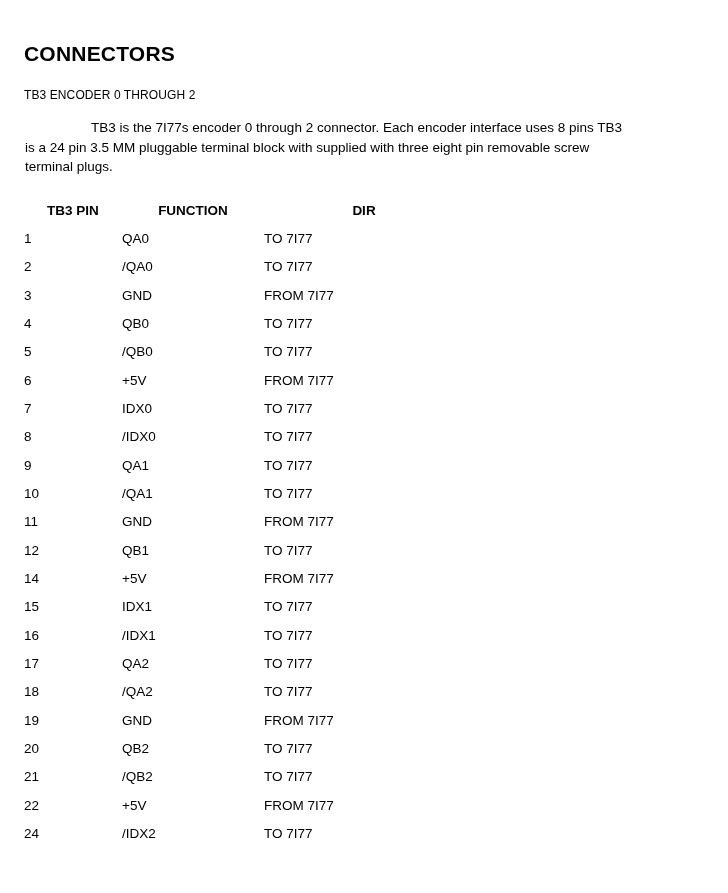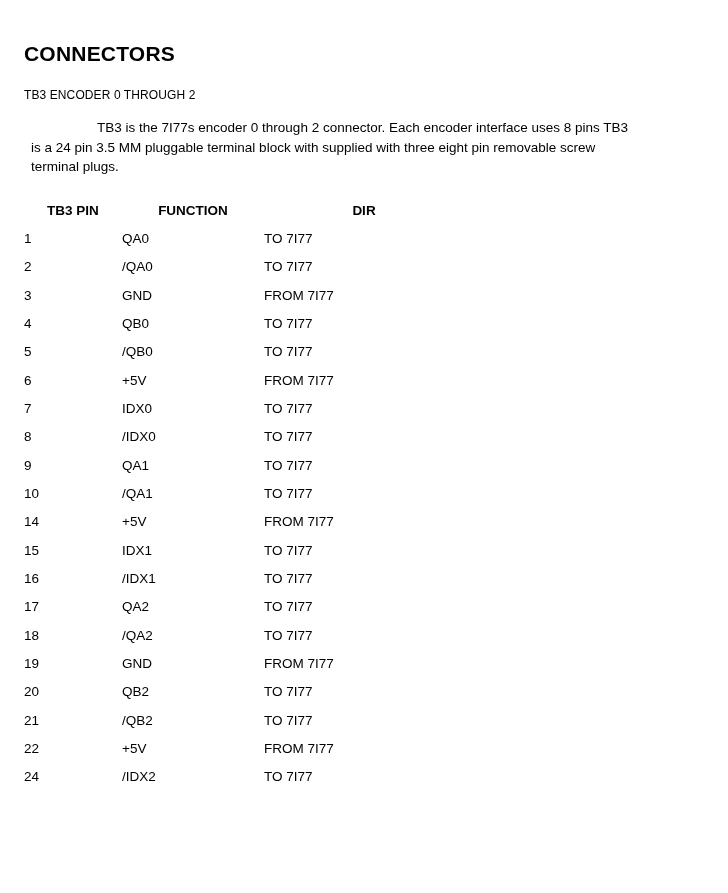--- a/index.html
+++ b/index.html
@@ -29,21 +29,21 @@
   }
   .section-title {
     font-size: 12px;
     font-weight: normal;
     margin: 22px 0 0 0;
     letter-spacing: 0.1px;
   }
   .body-para {
     font-size: 13.5px;
     line-height: 1.45;
-    margin: 16px 0 0 7px;
+    margin: 16px 0 0 1px;
     text-indent: 66px;
     max-width: 600px;
     text-align: left;
   }
   .pin-table {
     margin-top: 26px;
     border-collapse: collapse;
     font-size: 13.5px;
   }
   .pin-table th {
@@ -126,20 +126,30 @@
         <td class="col-pin">9</td>
         <td class="col-fn">QA1</td>
         <td class="col-dir">TO 7I77</td>
       </tr>
       <tr>
         <td class="col-pin">10</td>
         <td class="col-fn">/QA1</td>
         <td class="col-dir">TO 7I77</td>
       </tr>
       <tr>
+        <td class="col-pin">11</td>
+        <td class="col-fn">GND</td>
+        <td class="col-dir">FROM 7I77</td>
+      </tr>
+      <tr>
+        <td class="col-pin">12</td>
+        <td class="col-fn">QB1</td>
+        <td class="col-dir">TO 7I77</td>
+      </tr>
+      <tr>
         <td class="col-pin">14</td>
         <td class="col-fn">+5V</td>
         <td class="col-dir">FROM 7I77</td>
       </tr>
       <tr>
         <td class="col-pin">15</td>
         <td class="col-fn">IDX1</td>
         <td class="col-dir">TO 7I77</td>
       </tr>
       <tr>

